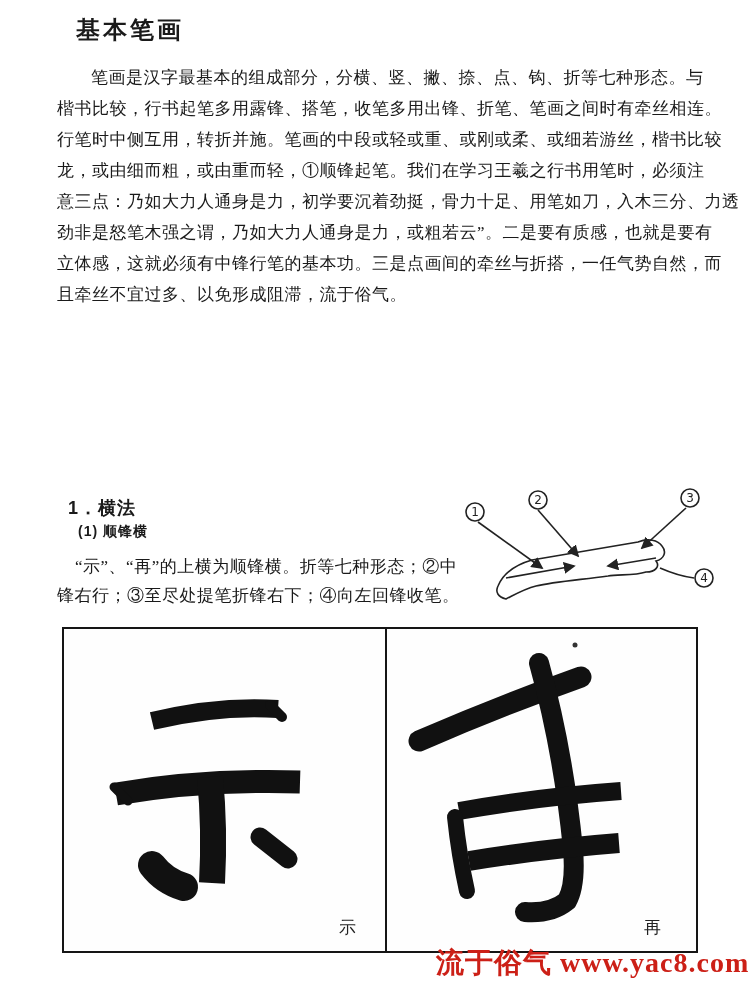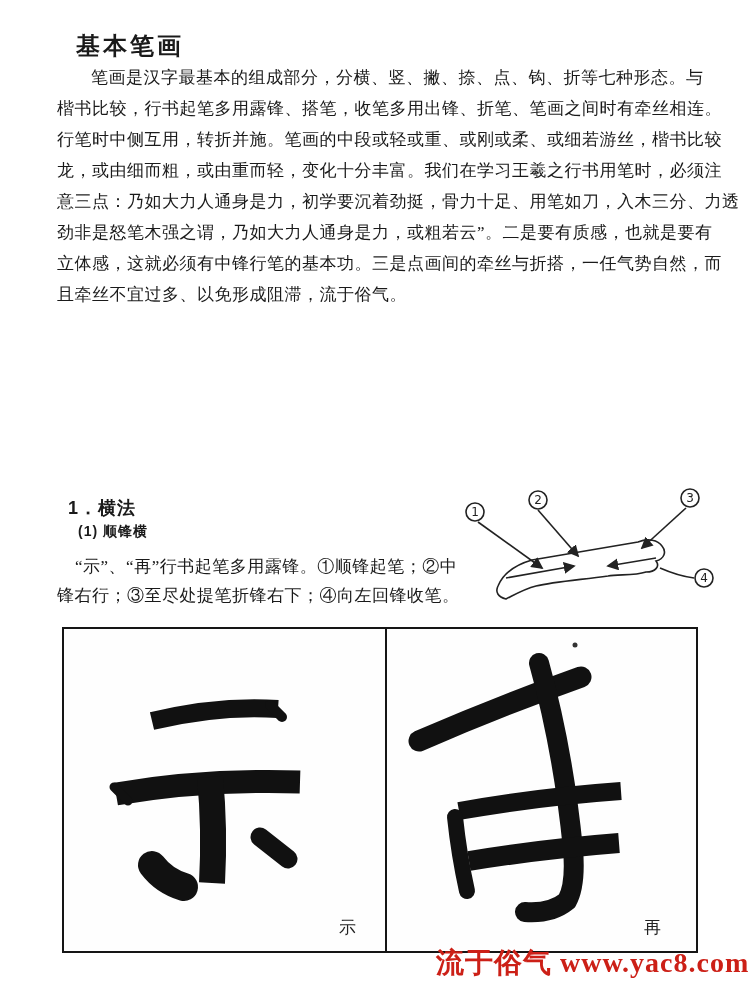--- a/index.html
+++ b/index.html
@@ -4,21 +4,21 @@
 <style>
   html,body{margin:0;padding:0;}
   body{
     width:751px;height:997px;position:relative;background:#ffffff;
     font-family:"Liberation Serif","DejaVu Serif",serif;color:#1a1a1a;
     overflow:hidden;
   }
   .abs{position:absolute;}
   .page-title{
     left:76px;top:14px;font-family:"Liberation Sans","DejaVu Sans",sans-serif;
-    font-weight:bold;font-size:24px;letter-spacing:3px;margin-top:16px;
+    font-weight:bold;font-size:24px;letter-spacing:3px;
   }
   .intro{left:57px;top:62px;width:640px;font-size:17px;line-height:31px;}
   .intro .line{white-space:nowrap;letter-spacing:0.5px;}
   .intro .line.first{text-indent:34px;}
   .sec-h1{
     left:68px;top:496px;font-family:"Liberation Sans","DejaVu Sans",sans-serif;
     font-weight:bold;font-size:18px;letter-spacing:1px;
   }
   .sec-h2{
     left:78px;top:523px;font-family:"Liberation Sans","DejaVu Sans",sans-serif;
@@ -52,32 +52,32 @@
 </style>
 </head>
 <body>
 
 <div class="abs page-title">基本笔画</div>
 
 <div class="abs intro">
   <div class="line first">笔画是汉字最基本的组成部分，分横、竖、撇、捺、点、钩、折等七种形态。与</div>
   <div class="line">楷书比较，行书起笔多用露锋、搭笔，收笔多用出锋、折笔、笔画之间时有牵丝相连。</div>
   <div class="line">行笔时中侧互用，转折并施。笔画的中段或轻或重、或刚或柔、或细若游丝，楷书比较</div>
-  <div class="line">龙，或由细而粗，或由重而轻，变化十分丰富。我们在学习王羲之行书用笔时，必须注</div>
+  <div class="line">龙，或由细而粗，或由重而轻，①顺锋起笔。我们在学习王羲之行书用笔时，必须注</div>
   <div class="line">意三点：乃如大力人通身是力，初学要沉着劲挺，骨力十足、用笔如刀，入木三分、力透</div>
   <div class="line">劲非是怒笔木强之谓，乃如大力人通身是力，或粗若云”。二是要有质感，也就是要有</div>
   <div class="line">立体感，这就必须有中锋行笔的基本功。三是点画间的牵丝与折搭，一任气势自然，而</div>
   <div class="line">且牵丝不宜过多、以免形成阻滞，流于俗气。</div>
 </div>
 
 <div class="abs sec-h1">1．横法</div>
 <div class="abs sec-h2">(1) 顺锋横</div>
 
 <div class="abs sec-body">
-  <div class="line first">“示”、“再”行书起笔多用露锋。①顺锋起笔；②中</div>
+  <div class="line first">“示”、“再”的上横为顺锋横。折等七种形态；②中</div>
   <div class="line">锋右行；③至尽处提笔折锋右下；④向左回锋收笔。</div>
 </div>
 
 <svg class="abs diagram" width="300" height="140" viewBox="0 0 300 140">
   <defs>
     <marker id="ah" viewBox="0 0 10 10" refX="8.5" refY="5" markerWidth="7.5" markerHeight="7.5" orient="auto-start-reverse">
       <path d="M0,0 L10,5 L0,10 z" fill="#222"></path>
     </marker>
   </defs>
 

